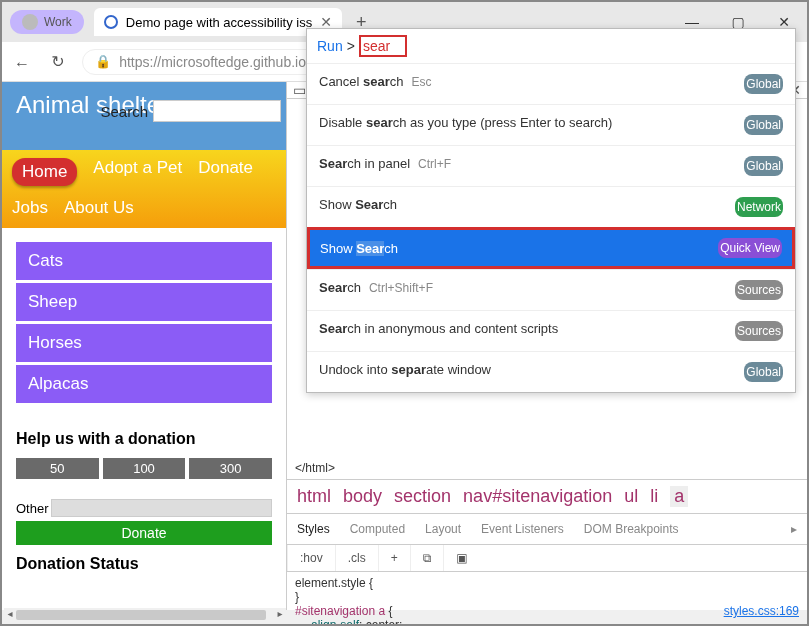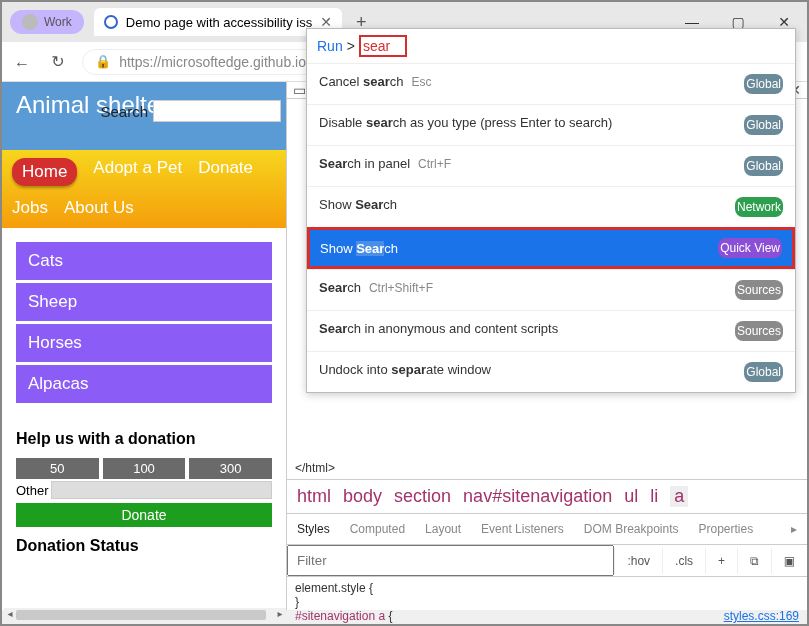--- a/index.html
+++ b/index.html
@@ -39,21 +39,21 @@
 .search-input { width: 128px; height: 22px; background: #fff; border: 1px solid #ccc; }
 .nav { background: linear-gradient(#f7d51d, #f59e0b); padding: 8px 10px 10px; display: flex; flex-wrap: wrap; gap: 12px 16px; }
 .nav a { color: #fff; font-size: 17px; cursor: pointer; }
 .nav a.active { background: #d32f2f; padding: 4px 10px; border-radius: 13px; box-shadow: 0 2px 3px rgba(0,0,0,.3); }
 .cat-list { padding: 14px; }
 .cat-list .cat { background: #8b5cf6; color: #fff; padding: 9px 12px; margin-bottom: 3px; font-size: 17px; cursor: pointer; }
 .donation { padding: 0 14px 10px; }
 .donation h3 { font-size: 16px; margin: 10px 0; font-weight: 700; }
 .amount-row { display: flex; gap: 4px; }
 .amount-row .amt { flex: 1; background: #6a6a6a; color: #fff; text-align: center; padding: 3px 0; font-size: 13px; cursor: pointer; }
-.other-row { display: flex; margin-top: 2px; }
+.other-row { display: flex; margin-top: 20px; }
 .other-label { font-size: 13px; padding: 2px 2px 0 0; }
 .other-input { flex: 1; background: #ddd; height: 18px; border: 1px solid #ccc; }
 .donate-btn { background: #1e9e1e; color: #fff; text-align: center; padding: 4px; margin-top: 4px; font-size: 14px; cursor: pointer; }
 
 
 .devtools { flex: 1; background: #fff; border-left: 1px solid #ccc; display: flex; flex-direction: column; position: relative; }
 .dt-tabs { display: flex; align-items: center; height: 30px; border-bottom: 1px solid #ccc; padding: 0 6px; gap: 10px; font-size: 13px; color: #555; }
 .dt-tabs .ico { font-size: 14px; cursor: pointer; }
 .dt-tabs .label { display: flex; align-items: center; gap: 4px; cursor: pointer; }
 .dt-tabs .spacer { flex: 1; }
@@ -210,25 +210,23 @@
         <span>ul</span>
         <span>li</span>
         <span class="sel">a</span>
       </div>
       <div class="styles-tabs">
         <div class="active">Styles</div>
         <div>Computed</div>
         <div>Layout</div>
         <div>Event Listeners</div>
         <div>DOM Breakpoints</div>
-        <div>Properties</div>
         <div class="more">▸</div>
       </div>
       <div class="filter-row">
-        <input class="filter" placeholder="Filter" style="">
         <span class="btn">:hov</span>
         <span class="btn">.cls</span>
         <span class="btn">+</span>
         <span class="btn">⧉</span>
         <span class="btn">▣</span>
       </div>
       <div class="code">
         <div class="sel1">element.style {</div>
         <div class="sel1">}</div>
         <div>

